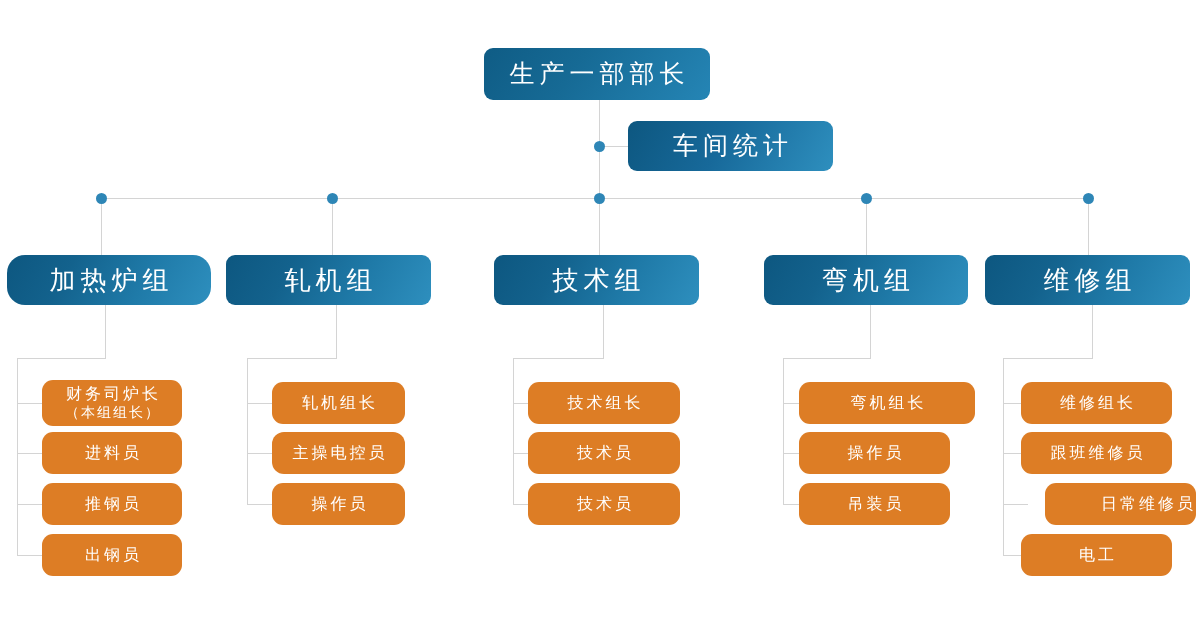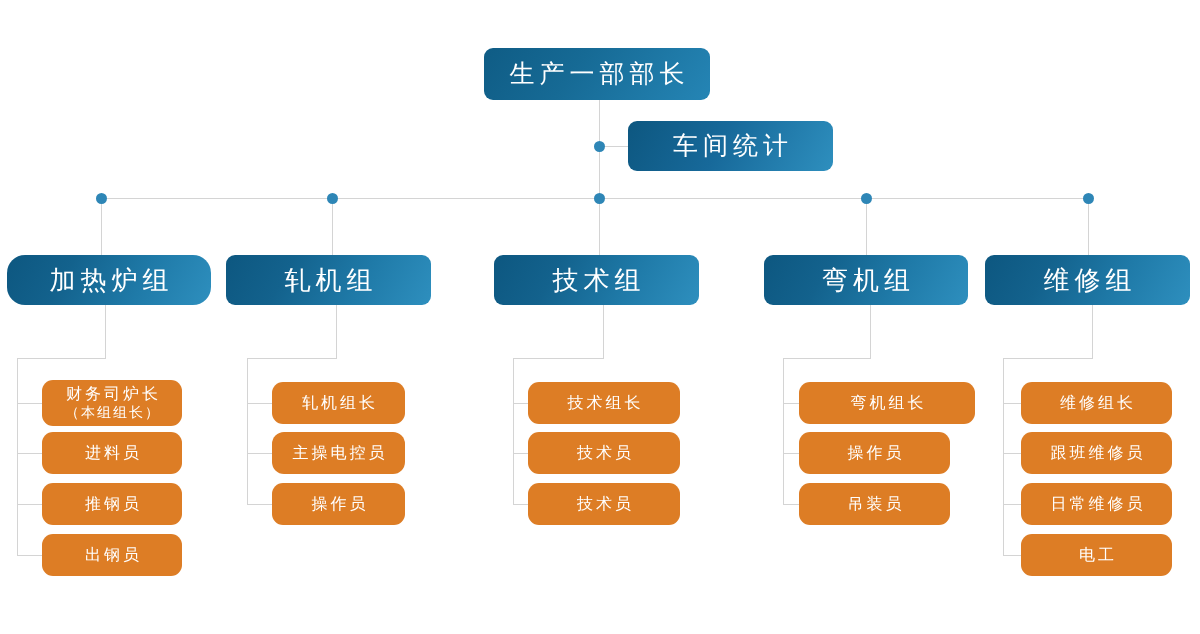--- a/index.html
+++ b/index.html
@@ -170,20 +170,20 @@
   <div class="node orange" style="left:799px;top:483px;width:151px;height:42px;">
     <span>吊装员</span>
   </div>
 
   <div class="node orange" style="left:1021px;top:382px;width:151px;height:42px;">
     <span>维修组长</span>
   </div>
   <div class="node orange" style="left:1021px;top:432px;width:151px;height:42px;">
     <span>跟班维修员</span>
   </div>
-  <div class="node orange" style="left:1021px;top:483px;width:151px;height:42px;">
+  <div class="node orange" style="left:1045px;top:483px;width:151px;height:42px;align-items:flex-end;">
     <span>日常维修员</span>
   </div>
   <div class="node orange" style="left:1021px;top:534px;width:151px;height:42px;">
     <span>电工</span>
   </div>
 
 </div>
 
 </body></html>

